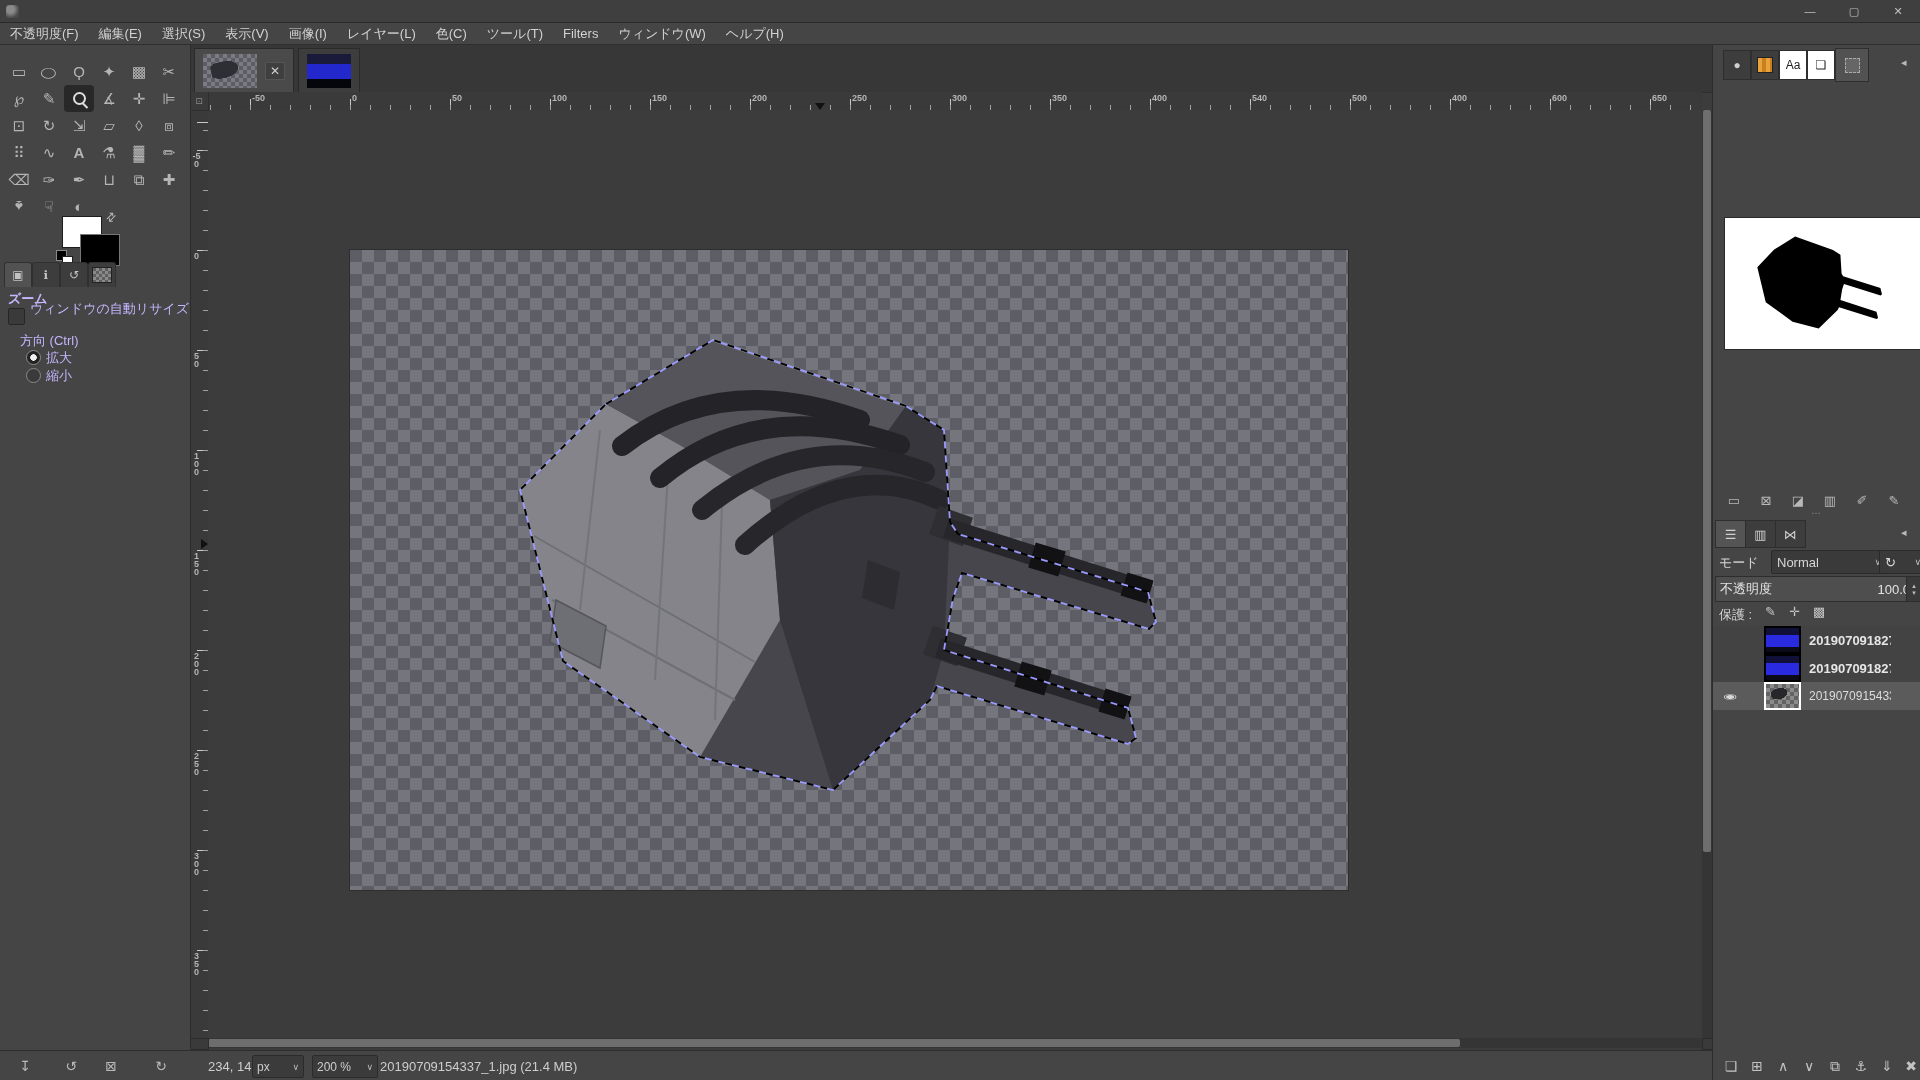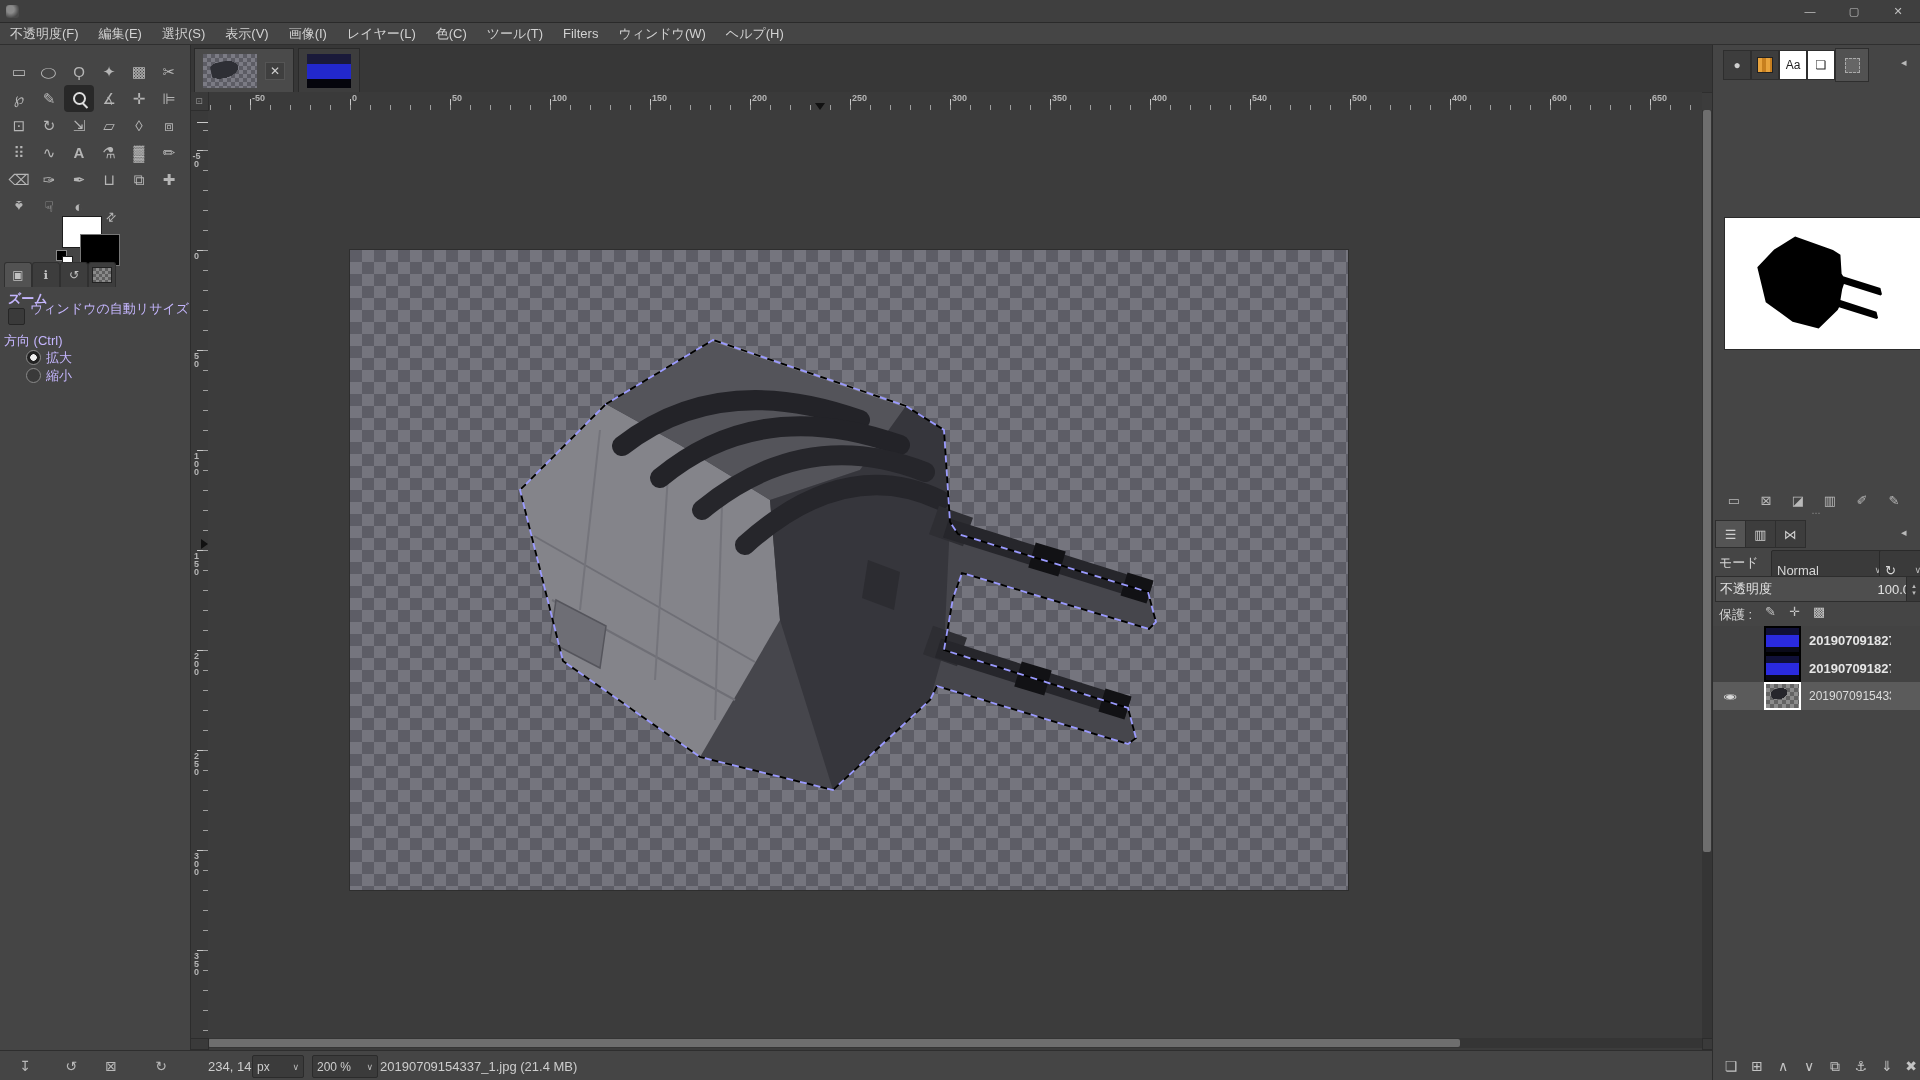--- a/index.html
+++ b/index.html
@@ -90,21 +90,21 @@
   .patternsw{width:14px;height:14px;background:linear-gradient(90deg,#e8a33d 0 4px,#c77f1f 4px 8px,#e8a33d 8px 12px,#c77f1f 12px);border:1px solid #222}
   .dashsq{width:13px;height:13px;border:1px dashed #aaa;background:#666}
   #selpreview{left:12px;top:174px;width:196px;height:131px;background:#ffffff;box-shadow:0 0 0 1px #2a2a2a}
   .selbtn{position:absolute;top:446px;width:26px;height:20px;display:flex;align-items:center;justify-content:center;
           color:#b9b9b9;font-size:13px}
   .ptab{position:absolute;top:476px;width:29px;height:26px;background:#3d3d3d;border:1px solid #2e2e2e;
         display:flex;align-items:center;justify-content:center;font-size:13px;color:#cfcfcf}
   .ptab.on{background:#545454}
   .rowlabel{color:#d6d6d6;font-size:13px;position:absolute;white-space:nowrap}
   .modebtn{position:absolute;background:#3a3a3a;border:1px solid #2a2a2a;border-radius:2px;height:22px;
-           display:flex;align-items:center;justify-content:space-between;padding:8px 5px;color:#d6d6d6;font-size:13px}
+           display:flex;align-items:center;justify-content:space-between;padding:0 5px;color:#d6d6d6;font-size:13px}
   #opacity{position:absolute;left:2px;top:532px;width:190px;height:24px;background:#4e4e4e;border:1px solid #2d2d2d;
            display:flex;align-items:center;justify-content:space-between;padding:0 4px;color:#e2e2e2}
   #spin{position:absolute;left:193px;top:532px;width:14px;height:24px;background:#3a3a3a;border:1px solid #2d2d2d;
         display:flex;flex-direction:column;align-items:center;justify-content:center;font-size:7px;color:#bbb;line-height:7px}
   .lockicon{position:absolute;top:560px;font-size:13px;color:#c5c5c5}
   .lrow{position:absolute;left:0;width:208px;height:28px;display:flex;align-items:center}
   .lrow.plain{background:#434343;border-bottom:1px solid #3a3a3a}
   .lrow.sel{background:#5b5b5b}
   .eyec{width:34px;text-align:center;color:#d8d8d8}
   .eyeg{display:inline-block;transform:scaleY(.55) scaleX(1.15);font-size:14px}
@@ -265,21 +265,21 @@
   <div class="dtab" style="left:60px;top:218px">
       <span>↺</span>
     </div>
   <div class="dtab" style="left:88px;top:218px">
       <span class="minithumb"></span>
     </div>
 
   <span class="optlabel" style="left:8px;top:246px;font-weight:bold">ズーム</span>
   <span class="cb" style="left:8px;top:264px"></span>
   <span class="optlabel" style="left:30px;top:256px">ウィンドウの自動リサイズ</span>
-  <span class="optlabel" style="left:4px;top:288px">方向 (Ctrl)</span>
+  <span class="optlabel" style="left:20px;top:288px">方向 (Ctrl)</span>
   <span class="radio sel" style="left:26px;top:306px"></span>
   <span class="optlabel" style="left:46px;top:305px">拡大</span>
   <span class="radio" style="left:26px;top:324px"></span>
   <span class="optlabel" style="left:46px;top:323px">縮小</span>
 </div>
 
 <div class="abs" id="statusbar">
   <span class="sbicon" style="left:12px">↧</span>
   <span class="sbicon" style="left:58px">↺</span>
   <span class="sbicon" style="left:98px">⊠</span>

